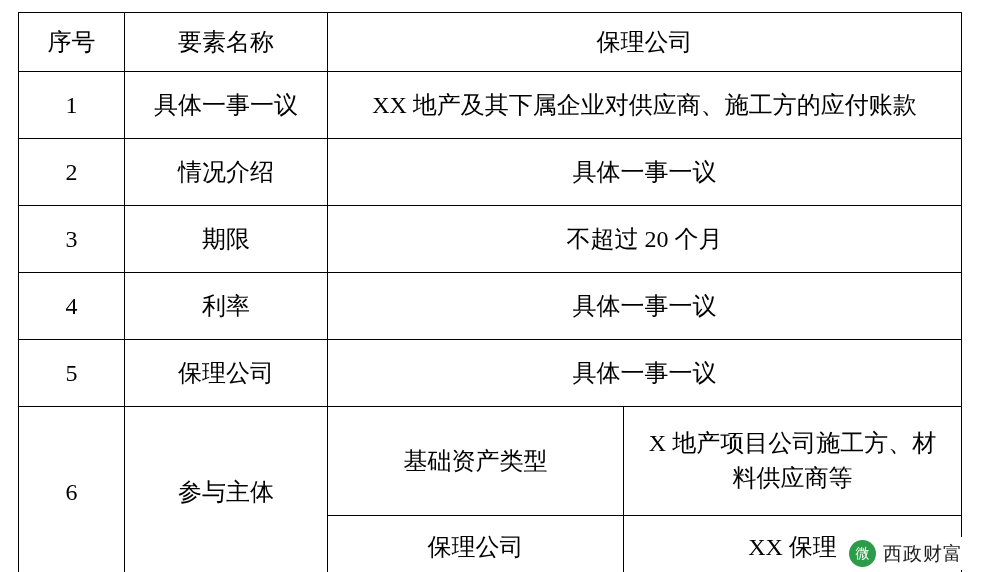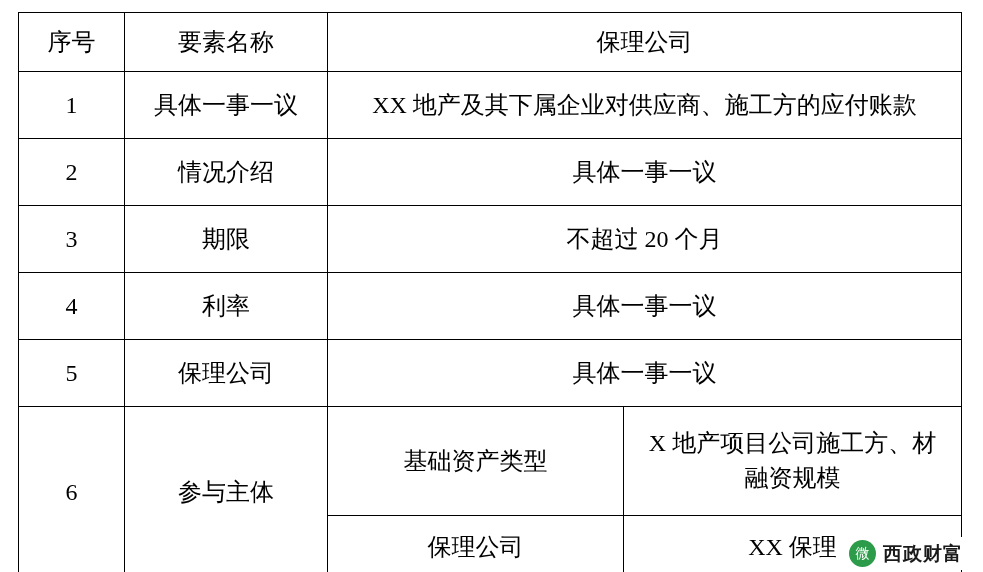--- a/index.html
+++ b/index.html
@@ -81,21 +81,21 @@
     display: flex;
     align-items: center;
     justify-content: center;
     color: #ffffff;
     font-size: 14px;
     font-family: "Liberation Sans", sans-serif;
   }
   .badge-text {
     font-family: "Liberation Sans", sans-serif;
     font-size: 19px;
-    font-weight: bold;
+    font-weight: normal;
     color: #1a1a1a;
     letter-spacing: 1px;
   }
 </style>
 </head>
 <body>
 
 <div class="page">
 
   <table class="elements-table">
@@ -143,21 +143,21 @@
         <td>保理公司</td>
         <td colspan="2">具体一事一议</td>
       </tr>
 
       <tr>
         <td class="num-cell" rowspan="2">6</td>
         <td rowspan="2">参与主体</td>
         <td class="sub-cell-tall">基础资产类型</td>
         <td class="sub-cell-tall wrap-two-lines">
           <span>X 地产项目公司施工方、材</span><br>
-          <span>融资规模</span>
+          <span>料供应商等</span>
         </td>
       </tr>
 
       <tr>
         <td class="sub-cell">保理公司</td>
         <td class="sub-cell">XX 保理</td>
       </tr>
 
     </tbody>
   </table>

